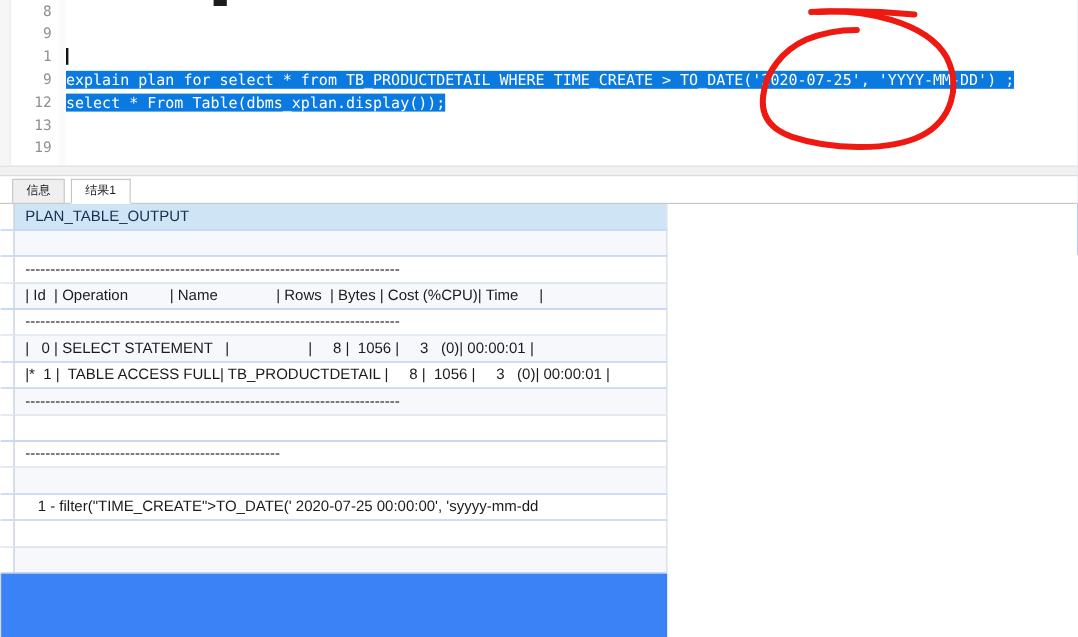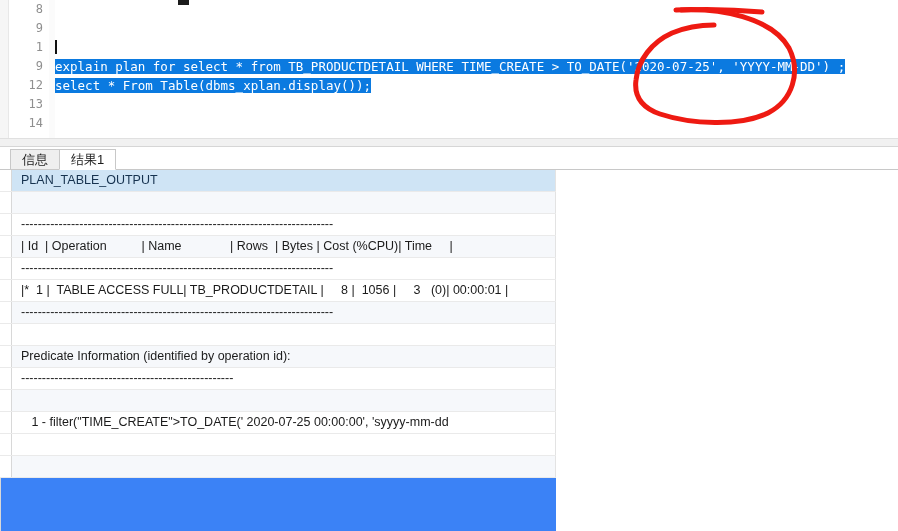--- a/index.html
+++ b/index.html
@@ -115,21 +115,21 @@
     left: 0; bottom: 0;
     width: 898px; height: 1px;
     background: #c8c8c8;
   }
   .tab {
     position: absolute;
     top: 2px;
     height: 21px;
     line-height: 20px;
     padding: 0 11px;
-    font-size: 13px;
+    font-size: 10px;
     color: #1b1b1b;
     box-sizing: border-box;
     border: 1px solid #c8c8c8;
     cursor: default;
   }
   .tab.inactive {
     background: #efefef;
     border-bottom-color: #c8c8c8;
   }
   .tab.active {
@@ -223,21 +223,21 @@
 <div id="editor-pane">
   <div id="editor-left-strip"></div>
   <div id="top-mark"></div>
   <div id="gutter">
       <div class="gutter-line">8</div>
       <div class="gutter-line">9</div>
       <div class="gutter-line">1</div>
       <div class="gutter-line">9</div>
       <div class="gutter-line">12</div>
       <div class="gutter-line">13</div>
-      <div class="gutter-line">14</div>
+      <div class="gutter-line">19</div>
     </div>
   <div id="gutter-edge"></div>
   <div id="code-area">
       <div class="code-line"><span></span></div>
       <div class="code-line"><span></span></div>
       <div class="code-line blank-sel"><span class="caret"></span><span class="sel"></span></div>
       <div class="code-line"><span class="sel">explain plan for select * from TB_PRODUCTDETAIL WHERE TIME_CREATE &gt; TO_DATE('2020-07-25', 'YYYY-MM-DD') ;</span></div>
       <div class="code-line"><span class="sel">select * From Table(dbms_xplan.display());</span></div>
       <div class="code-line blank-sel"><span class="sel"></span></div>
       <div class="code-line"><span></span></div>
@@ -275,35 +275,35 @@
         <div class="cell">---------------------------------------------------------------------------</div>
       </div>
       <div class="grid-row stripe">
         <div class="rowhdr"></div>
         <div class="cell">| Id  | Operation          | Name              | Rows  | Bytes | Cost (%CPU)| Time     |</div>
       </div>
       <div class="grid-row plain">
         <div class="rowhdr"></div>
         <div class="cell">---------------------------------------------------------------------------</div>
       </div>
+      <div class="grid-row stripe">
+        <div class="rowhdr"></div>
+        <div class="cell">|   0 | SELECT STATEMENT   |                   |     8 |  1056 |     3   (0)| 00:00:01 |</div>
+      </div>
       <div class="grid-row plain">
         <div class="rowhdr"></div>
         <div class="cell">|*  1 |  TABLE ACCESS FULL| TB_PRODUCTDETAIL |     8 |  1056 |     3   (0)| 00:00:01 |</div>
       </div>
       <div class="grid-row stripe">
         <div class="rowhdr"></div>
         <div class="cell">---------------------------------------------------------------------------</div>
       </div>
       <div class="grid-row plain">
         <div class="rowhdr"></div>
         <div class="cell"></div>
-      </div>
-      <div class="grid-row stripe">
-        <div class="rowhdr"></div>
-        <div class="cell">Predicate Information (identified by operation id):</div>
       </div>
       <div class="grid-row plain">
         <div class="rowhdr"></div>
         <div class="cell">---------------------------------------------------</div>
       </div>
       <div class="grid-row stripe">
         <div class="rowhdr"></div>
         <div class="cell"></div>
       </div>
       <div class="grid-row plain">

